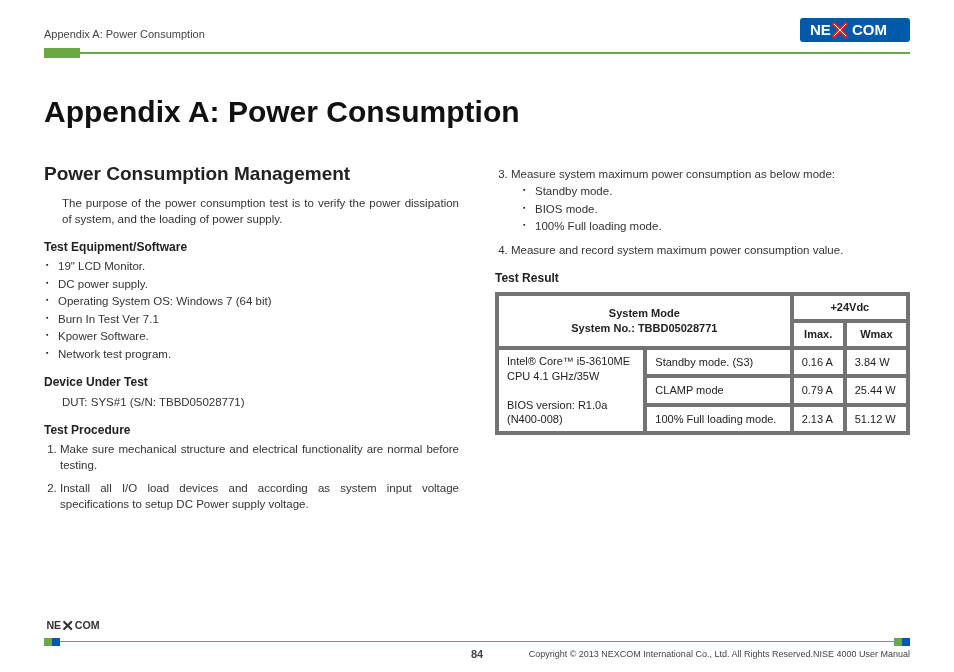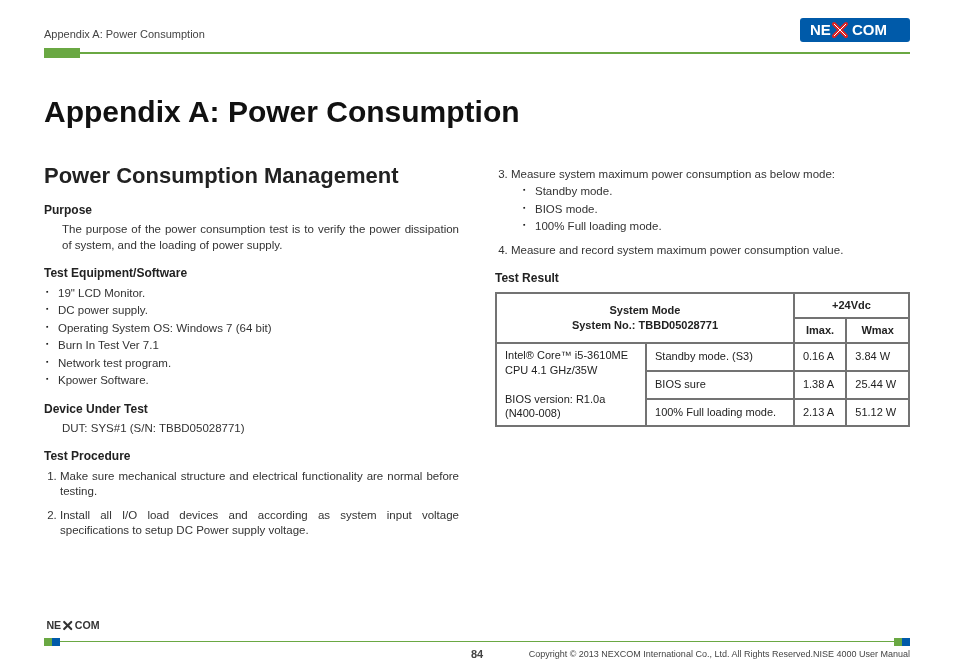--- a/index.html
+++ b/index.html
@@ -16,34 +16,34 @@
   }
   .top-row { display: flex; justify-content: space-between; align-items: flex-end; }
   .running-head { font-size: 11px; color: #444; }
   .logo-svg { display: block; }
   .hr-top { margin-top: 6px; height: 10px; position: relative; }
   .hr-top .bar-green { position:absolute; left:0; top:0; width:36px; height:10px; background:#6aa843; }
   .hr-top .line { position:absolute; left:0; top:4px; right:0; height:1.5px; background:#6aa843; }
   .page-title { font-size: 30px; font-weight: 700; margin-top: 34px; margin-bottom: 28px; color:#111; }
   .columns { display:flex; gap: 36px; }
   .col { flex:1; min-width:0; }
-  .h2 { font-size: 22px; font-weight:700; margin-bottom: 10px; }
+  .h2 { font-size: 19px; font-weight:700; margin-bottom: 10px; }
   .h3 { font-size: 12px; font-weight:700; margin-top: 12px; margin-bottom: 4px; }
   .para, .ol, .ul { font-size: 11.5px; color:#333; }
   .para { margin-bottom: 4px; text-align: justify; margin-left: 18px; }
   .ul { list-style: none; padding-left: 14px; }
   .ul li { position:relative; margin-bottom:2px; }
   .ul li::before { content:"▪"; position:absolute; left:-12px; top:0; font-size:7px; color:#222; line-height:1.8; }
   .ol { list-style: decimal; padding-left: 16px; }
   .ol li { margin-bottom: 8px; text-align: justify; }
   .sub-ul { list-style:none; padding-left:24px; margin:2px 0 8px 0; }
   .sub-ul li { position:relative; margin-bottom:2px; }
   .sub-ul li::before { content:"▪"; position:absolute; left:-12px; top:0; font-size:7px; color:#222; line-height:1.8; }
   table.result { border-collapse: collapse; width:100%; margin-top:6px; font-size:11px; }
-  table.result th, table.result td { border:2px solid #737373; padding:4px 8px; text-align:left; }
+  table.result th, table.result td { border:4px solid #737373; padding:4px 8px; text-align:left; }
   table.result th { font-weight:700; text-align:center; }
   .footer { position:absolute; left:44px; right:44px; bottom:12px; }
   .footer-line { height:8px; position:relative; margin-bottom:2px; }
   .footer-line .line { position:absolute; left:0; right:0; top:3px; height:1.5px; background:#6aa843; }
   .footer-line .sq-l { position:absolute; left:0; top:0; width:8px; height:8px; background:#6aa843; }
   .footer-line .sq-l2 { position:absolute; left:8px; top:0; width:8px; height:8px; background:#005aa9; }
   .footer-line .sq-r { position:absolute; right:0; top:0; width:8px; height:8px; background:#005aa9; }
   .footer-line .sq-r2 { position:absolute; right:8px; top:0; width:8px; height:8px; background:#6aa843; }
   .footer-row { display:flex; justify-content:flex-end; align-items:center; font-size:9px; color:#444; }
   .page-no { font-weight:700; font-size:11px; position:absolute; left:50%; transform:translateX(-50%); }
@@ -69,31 +69,30 @@
   <div class="line"></div>
   <div class="bar-green"></div>
 </div>
 
 <div class="page-title">Appendix A: Power Consumption</div>
 
 <div class="columns">
   <div class="col">
     <div class="h2">Power Consumption Management</div>
 
-    <div class="h3">Purpose</div>
     <div class="para">The purpose of the power consumption test is to verify the power dissipation of system, and the loading of power supply.</div>
 
     <div class="h3">Test Equipment/Software</div>
     <ul class="ul">
       <li>19" LCD Monitor.</li>
       <li>DC power supply.</li>
       <li>Operating System OS: Windows 7 (64 bit)</li>
       <li>Burn In Test Ver 7.1</li>
+      <li>Kpower Software.</li>
       <li>Network test program.</li>
-      <li>Kpower Software.</li>
     </ul>
 
     <div class="h3">Device Under Test</div>
     <div class="para">DUT: SYS#1 (S/N: TBBD05028771)</div>
 
     <div class="h3">Test Procedure</div>
     <ol class="ol">
       <li>Make sure mechanical structure and electrical functionality are normal before testing.</li>
       <li>Install all I/O load devices and according as system input voltage specifications to setup DC Power supply voltage.</li>
     </ol>
@@ -132,22 +131,22 @@
           <div>CPU 4.1 GHz/35W</div>
           <div style="height:14px;"></div>
           <div>BIOS version: R1.0a</div>
           <div>(N400-008)</div>
         </td>
         <td>Standby mode. (S3)</td>
         <td>0.16 A</td>
         <td>3.84 W</td>
       </tr>
       <tr>
-        <td>BIOS sure</td>
-        <td>1.38 A</td>
+        <td>CLAMP mode</td>
+        <td>0.79 A</td>
         <td>25.44 W</td>
       </tr>
       <tr>
         <td>100% Full loading mode.</td>
         <td>2.13 A</td>
         <td>51.12 W</td>
       </tr>
     </tbody>
       </table>
   </div>

